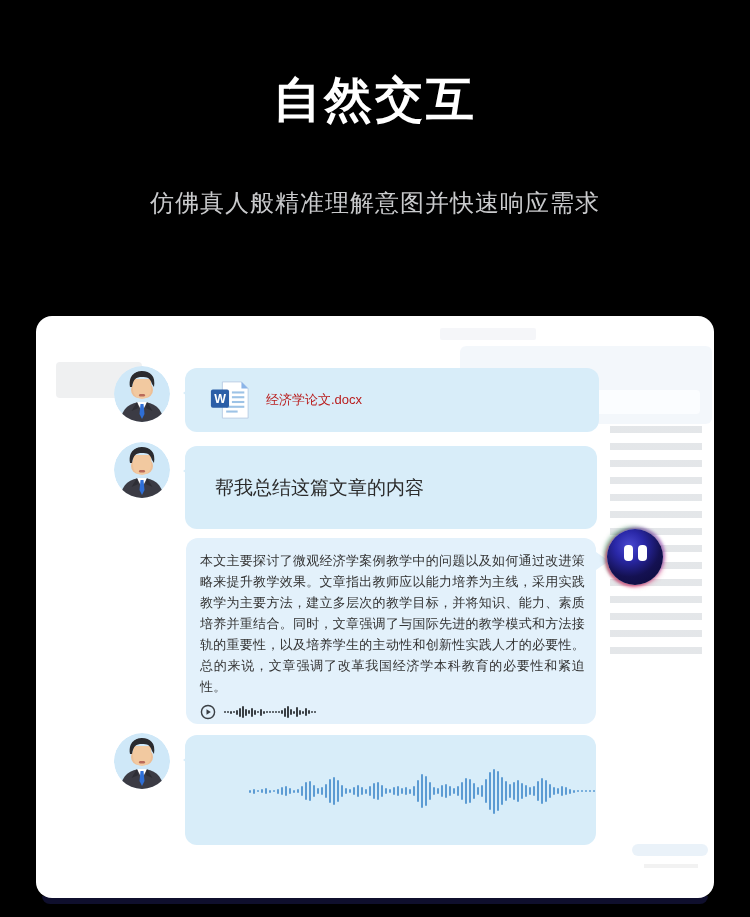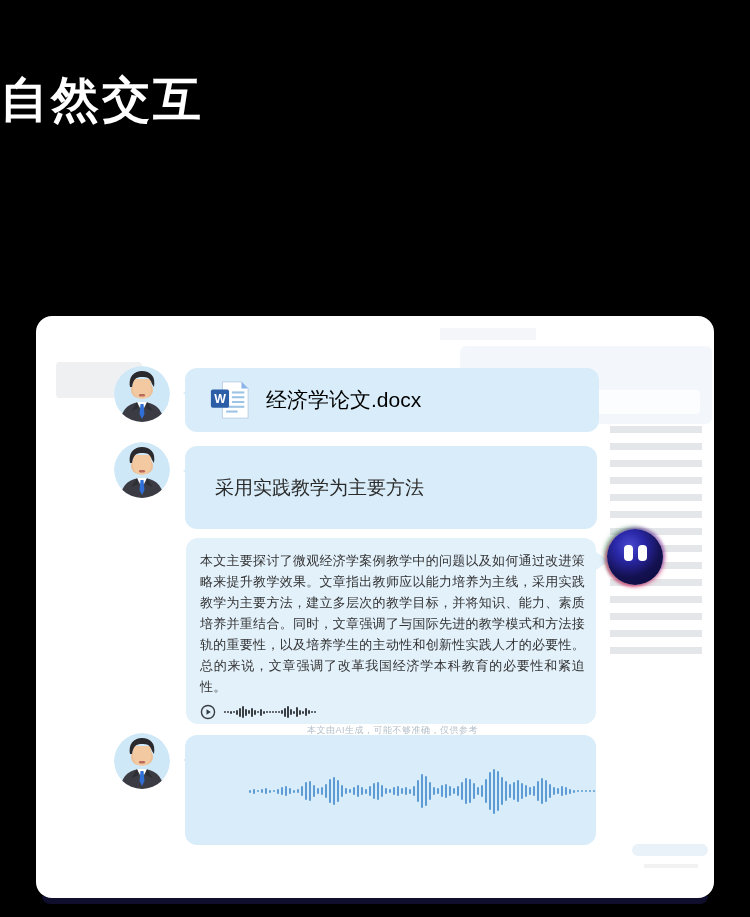--- a/index.html
+++ b/index.html
@@ -2,21 +2,21 @@
 <html style="--page-bg: #000000; --card-bg: #ffffff; --bubble-user: #d8edf9; --bubble-ai: #e3f1fb; --waveform: #5c9bd3; --subtitle: #c9cacc;"><head>
 <meta charset="utf-8">
 <style>
   html,body{margin:0;padding:0}
   body{
     width:750px;height:917px;position:relative;overflow:hidden;
     background:var(--page-bg,#000);
     font-family:"Liberation Sans","DejaVu Sans",sans-serif;
   }
   
-  .hero{position:absolute;left:0;top:0;width:750px;text-align:left}
+  .hero{position:absolute;left:0;top:0;width:750px;text-align:center}
   .hero h1{margin:72px 0 0;font-size:48px;line-height:56px;font-weight:700;
     color:#fff;letter-spacing:3px}
   .hero .sub{margin:0;font-size:24px;line-height:38px;font-weight:400;
     color:var(--subtitle,#c9cacc);letter-spacing:1px}
   .hero .sub.first{margin-top:56px}
   
   .card{position:absolute;left:36px;top:316px;width:678px;height:582px;
     background:var(--card-bg,#fff);border-radius:16px;z-index:1}
   .card-underline{position:absolute;left:42px;top:896px;width:666px;height:8px;
     background:#0f0f2d;border-radius:0 0 10px 10px;z-index:0}
@@ -33,21 +33,21 @@
   
   .avatar{position:absolute;width:56px;height:56px;border-radius:50%;overflow:hidden}
   .av1{left:78px;top:50px}.av2{left:78px;top:126px}.av3{left:78px;top:417px}
   .avatar svg{display:block;width:56px;height:56px}
   
   .bubble{position:absolute;background:var(--bubble-user,#d8edf9);border-radius:12px;
     color:#2b2b2b;box-sizing:border-box}
   .tail-l::before{content:"";position:absolute;left:-11px;top:16px;width:0;height:0;
     border:9px solid transparent;border-right:13px solid var(--bubble-user,#d8edf9)}
   .b1{left:149px;top:52px;width:414px;height:64px;display:flex;align-items:center;gap:15px;padding-left:24px}
-  .b1 .fname{font-size:21px;color:#000000}
+  .b1 .fname{font-size:13px;color:#b91c1c}
   .b2{left:149px;top:130px;width:412px;height:83px;display:flex;align-items:center;padding-left:30px;font-size:19px}
   .b3{left:149px;top:419px;width:411px;height:110px;padding:24px 20px 0 36px;font-size:19px}
   .ai{left:150px;top:222px;width:410px;height:186px;background:var(--bubble-ai,#e3f1fb);
     padding:12px 11px 0 14px;border-radius:12px}
   .ai::after{content:"";position:absolute;left:100%;top:14px;width:0;height:0;
     border:9px solid transparent;border-left:13px solid var(--bubble-ai,#e3f1fb)}
   .ai p{margin:0;font-size:13px;line-height:21px;color:#333;font-weight:500;letter-spacing:.2px;text-align:justify}
   .audio-row{display:flex;align-items:center;gap:8px;margin-top:6px;height:18px}
   .play-btn{width:16px;height:16px;flex:none;cursor:pointer}
   .mini-wave{display:flex;align-items:center;gap:1px;height:14px}
@@ -63,20 +63,21 @@
     box-shadow:-2px 2px 3px rgba(205,30,90,.55),2px -2px 3px rgba(110,40,170,.45),
       -3px -2px 4px rgba(25,110,60,.5),2px 2px 4px rgba(220,60,120,.35)}
   .orb .eye{position:absolute;top:16px;width:9px;height:16px;border-radius:4px;background:#fff}
   .eye-l{left:17px}.eye-r{left:31px}
 </style>
 </head>
 <body>
 
 <div class="hero">
   <h1>自然交互</h1>
+  <p class="sub first">仿佛真人般精准理解意图并快速响应需求</p>
 </div>
 
 <div class="card-underline"></div>
 
 <div class="card">
 
   <div class="ghost g-title"></div>
   <div class="ghost g-panel">
     <div class="ghost g-panel-inner" style="left:12px;top:44px"></div>
   </div>
@@ -124,21 +125,21 @@
       <path d="M16 21 C14 8 23 5 28 5 C36 5 42 10 40 21 L38 18 C36 11.5 33 11 28 11 C22 11 19.5 13 18 21 Z" fill="#2a2a2e"></path>
       <rect x="25" y="28" width="6" height="2.4" rx="1.2" fill="#b96a5a"></rect>
       <path d="M6 56 C8 42 16 36 28 36 C40 36 48 42 50 56 Z" fill="#3b3b44"></path>
       <path d="M23 36 L28 46 L33 36 Z" fill="#ffffff"></path>
       <path d="M26.5 38 L29.5 38 L30.5 48 L28 53 L25.5 48 Z" fill="#2f6fd6"></path>
       <path d="M23 36 L17.5 45 L24.5 42 Z" fill="#2e2e35"></path>
       <path d="M33 36 L38.5 45 L31.5 42 Z" fill="#2e2e35"></path>
     </svg>
   </div>
   <div class="bubble b2 tail-l">
-    <span>采用实践教学为主要方法</span>
+    <span>帮我总结这篇文章的内容</span>
   </div>
 
   <div class="bubble ai">
     <p>本文主要探讨了微观经济学案例教学中的问题以及如何通过改进策略来提升教学效果。文章指出教师应以能力培养为主线，采用实践教学为主要方法，建立多层次的教学目标，并将知识、能力、素质培养并重结合。同时，文章强调了与国际先进的教学模式和方法接轨的重要性，以及培养学生的主动性和创新性实践人才的必要性。总的来说，文章强调了改革我国经济学本科教育的必要性和紧迫性。</p>
     <div class="audio-row">
       <svg class="play-btn" viewBox="0 0 18 18">
         <circle cx="9" cy="9" r="7.4" fill="none" stroke="#3a3f44" stroke-width="1.6"></circle>
         <path d="M7.3 6 L12.2 9 L7.3 12 Z" fill="#3a3f44"></path>
       </svg>
       <div class="mini-wave">
@@ -168,21 +169,20 @@
           <i style="height: 3px;"></i>
           <i style="height: 10px;"></i>
           <i style="height: 5px;"></i>
           <i style="height: 3px;"></i>
           <i style="height: 8px;"></i>
           <i style="height: 4px;"></i>
           <i style="height: 2px;"></i>
           <i style="height: 2px;"></i>
         </div>
     </div>
-    <div class="disclaimer">本文由AI生成，可能不够准确，仅供参考</div>
   </div>
 
   <div class="orb">
     <span class="eye eye-l"></span>
     <span class="eye eye-r"></span>
   </div>
 
   <div class="avatar av3">
     <svg viewBox="0 0 56 56">
       <circle cx="28" cy="28" r="28" fill="#cfe8f8"></circle>

